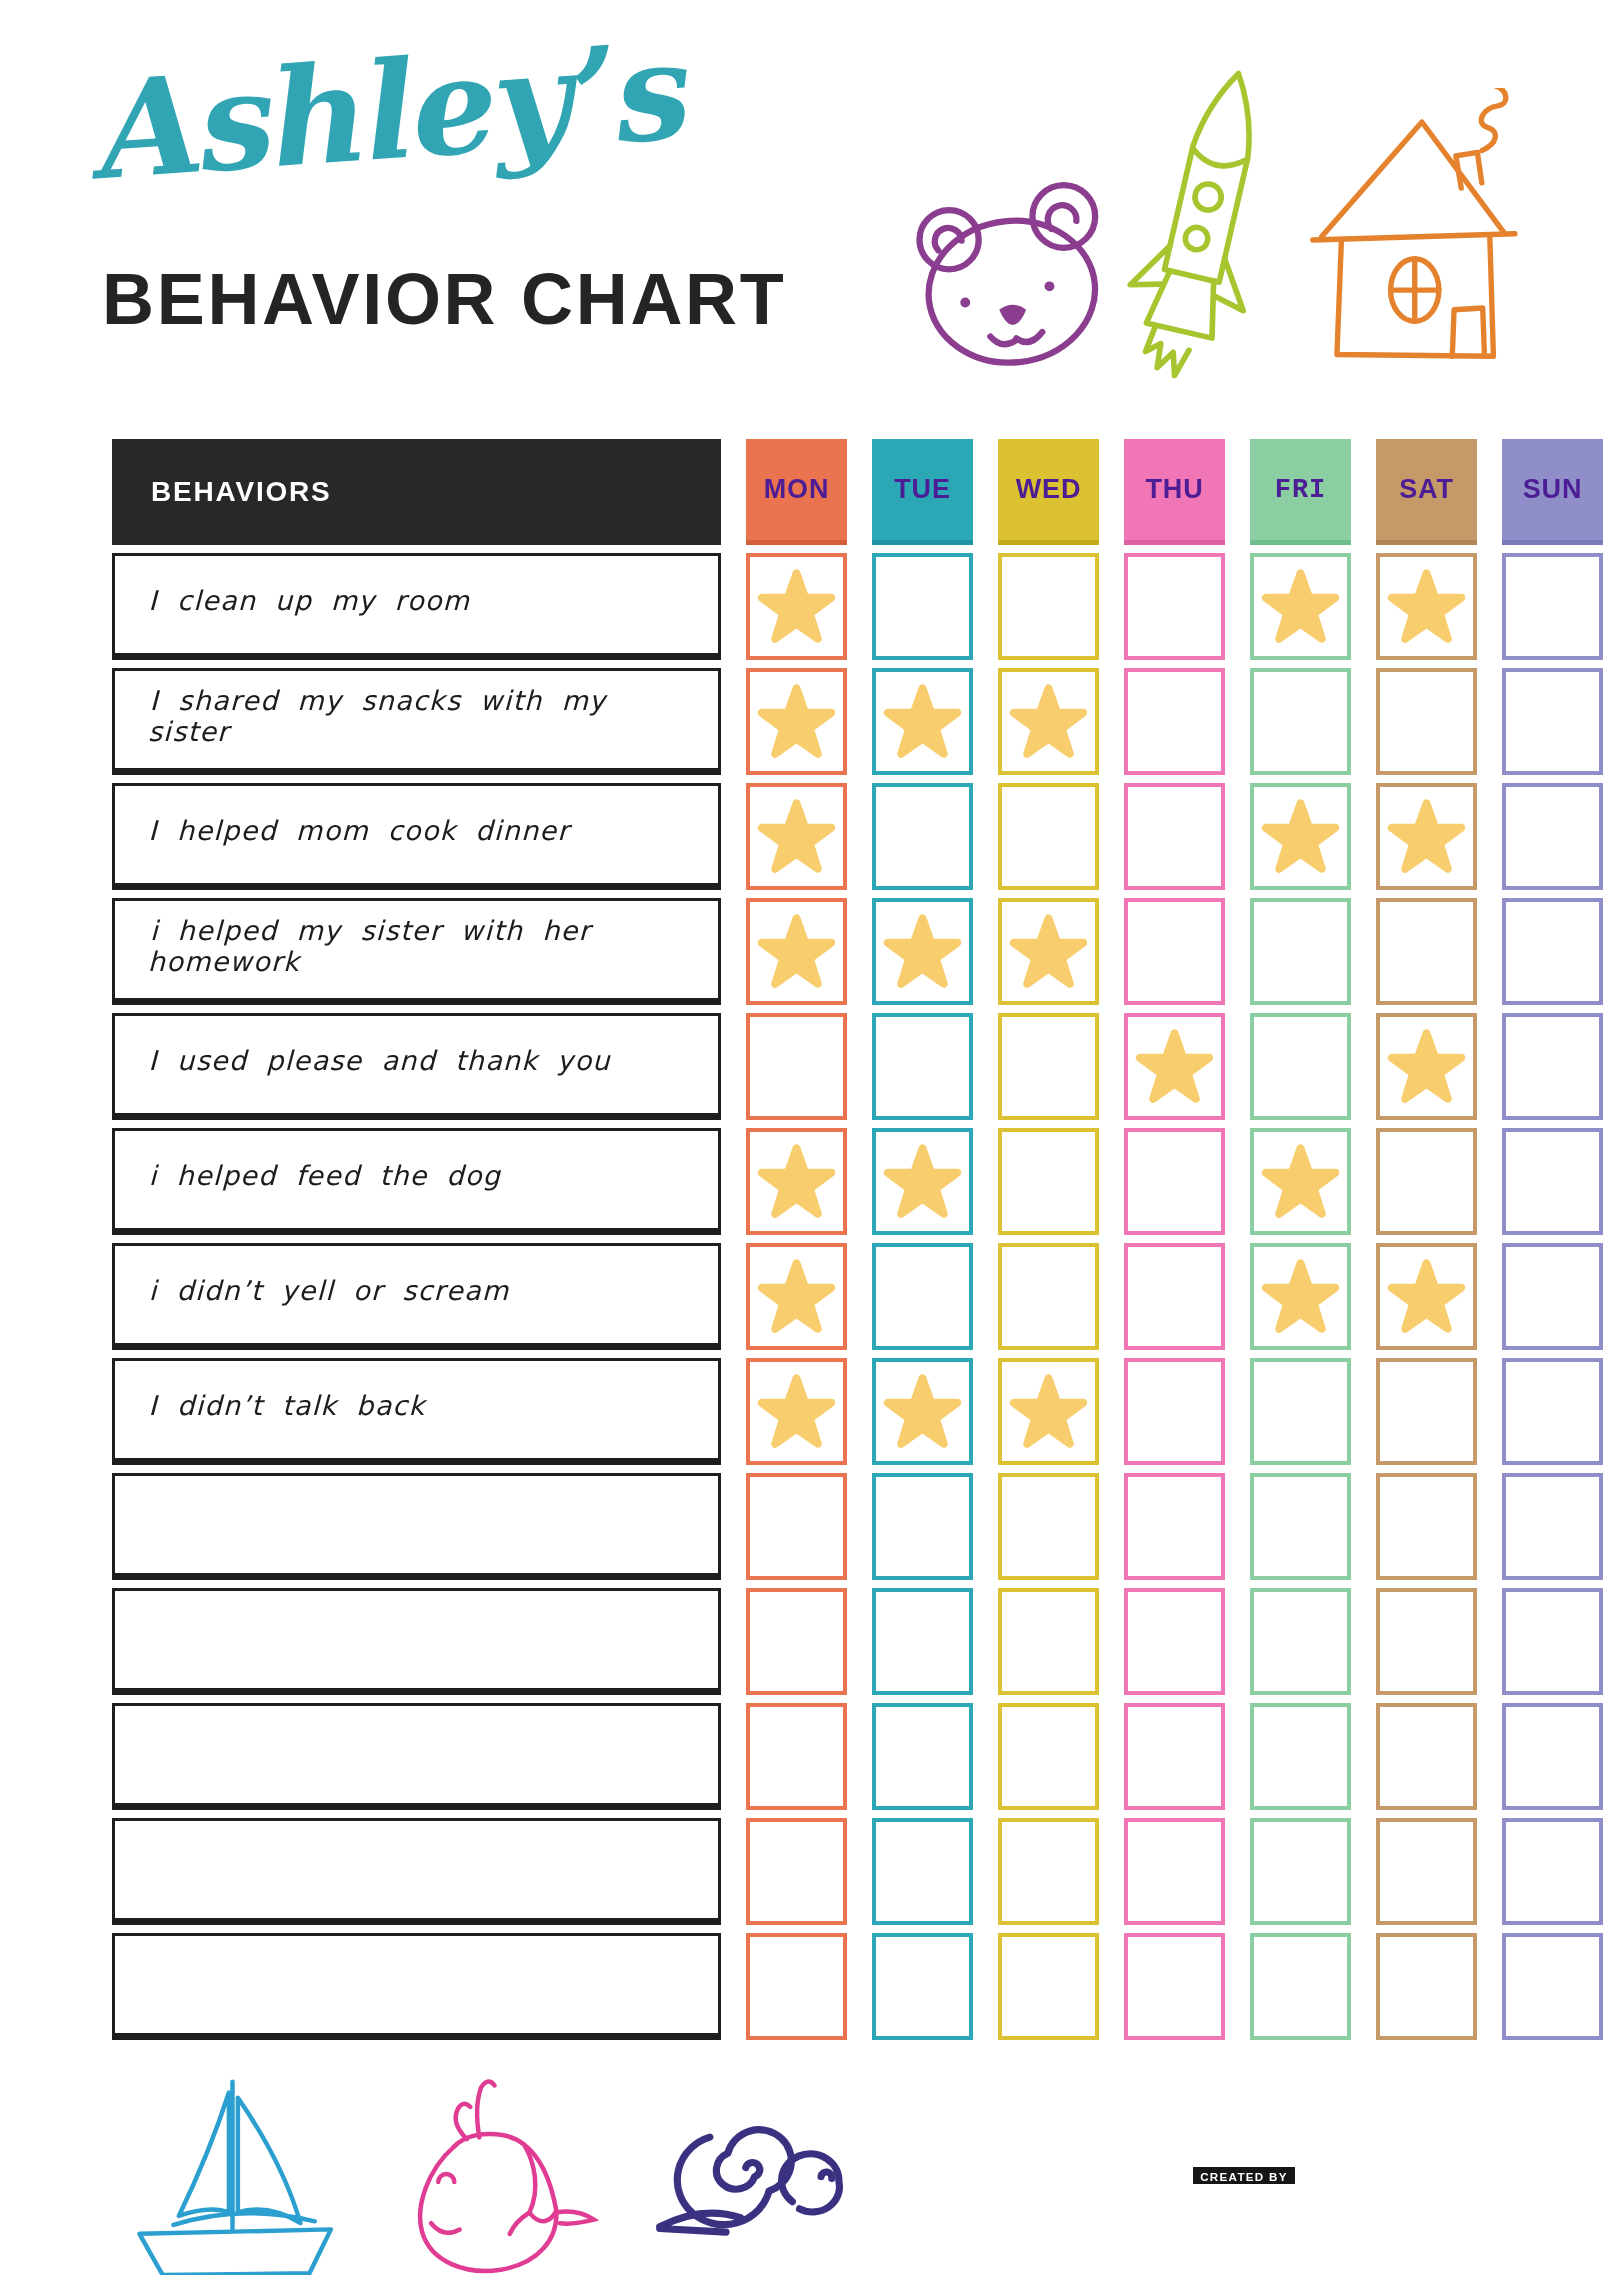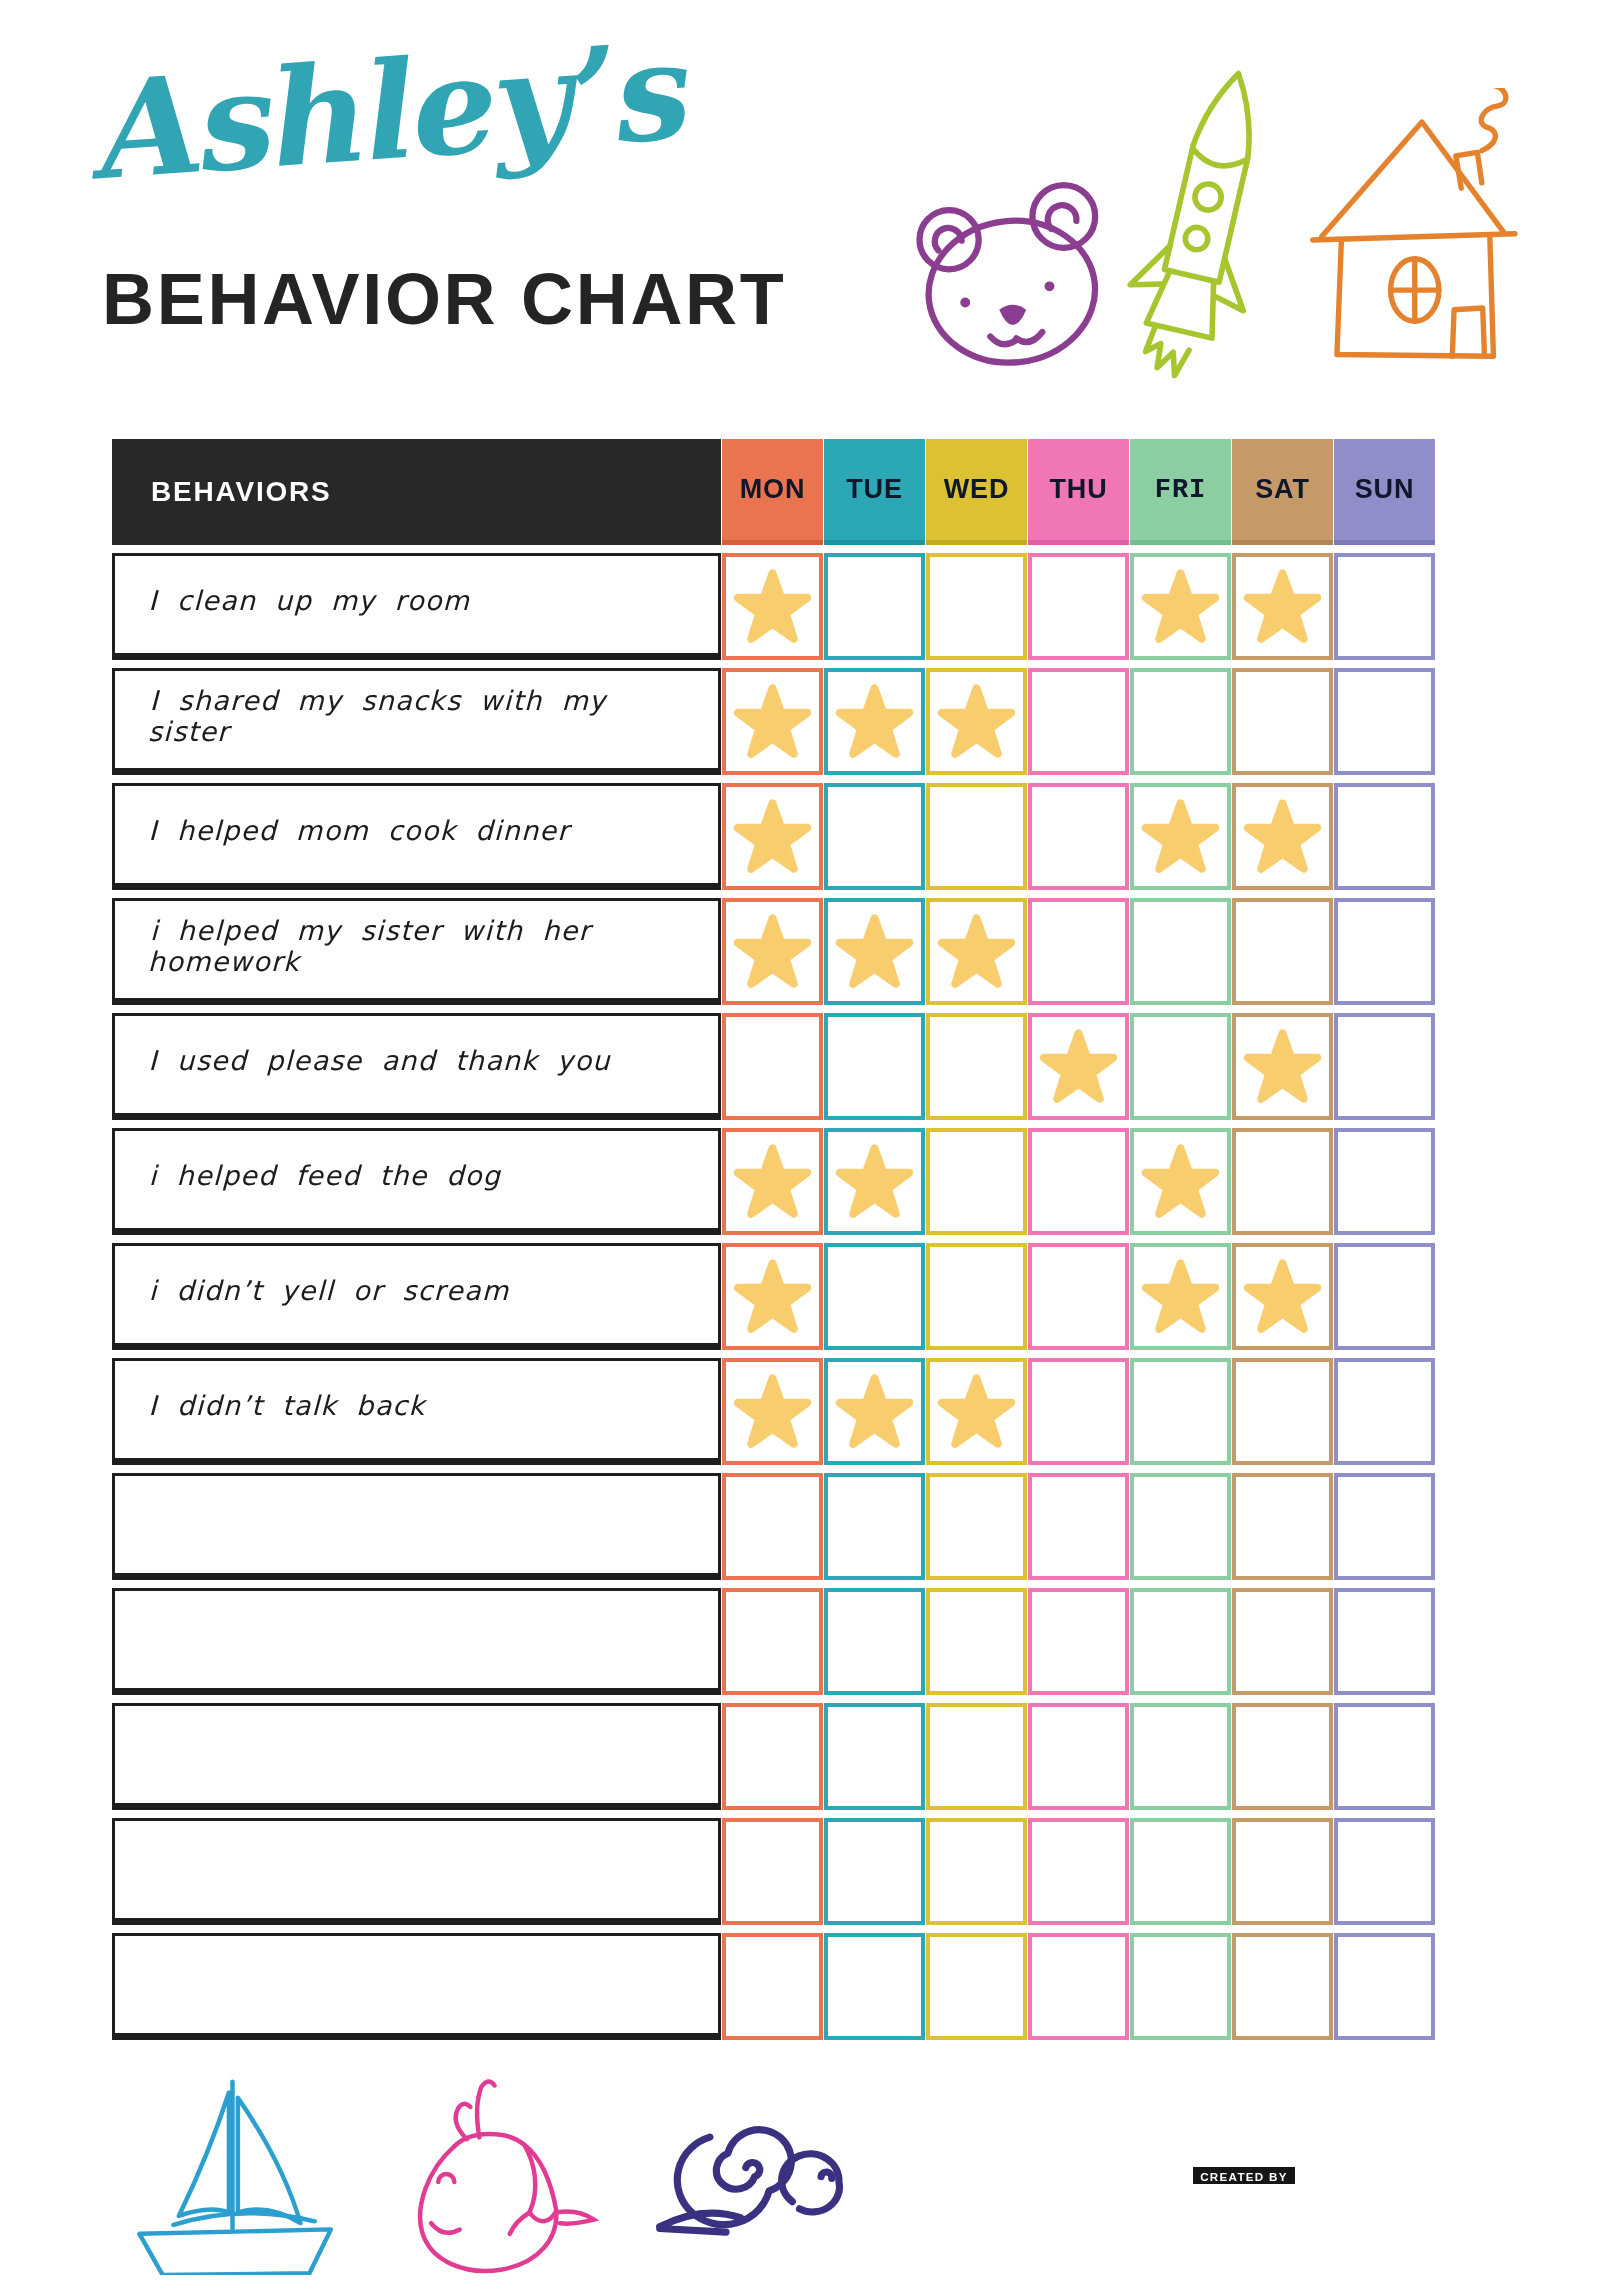--- a/index.html
+++ b/index.html
@@ -28,30 +28,30 @@
   
   .doodle { position:absolute; }
   .doodle svg { display:block; width:100%; height:100%; }
 
   
   .chart-table {
     position:absolute; left:112px; top:439px;
     display:grid;
     grid-template-columns:609px repeat(7, 101px);
     grid-template-rows:106px repeat(13, 107px);
-    gap:8px 1px;
+    gap:8px 25px;
   }
   .behaviors-header {
     background:var(--header-bg); color:#ffffff;
     display:flex; align-items:center;
     padding-left:39px;
     font-size:28px; font-weight:bold; letter-spacing:1.8px;
   }
   .day-header {
-    color:#0f172a; display:flex; align-items:center; justify-content:center;
+    color:#4c1d95; display:flex; align-items:center; justify-content:center;
     font-size:27px; font-weight:bold; letter-spacing:0.9px;
   }
   .behavior-label {
     border:3.6px solid var(--table-border);
     border-bottom-width:7.2px;
     background:#ffffff;
     display:flex; align-items:center;
     padding:0 18px 7.2px 36px;
   }
   .behavior-label span {

